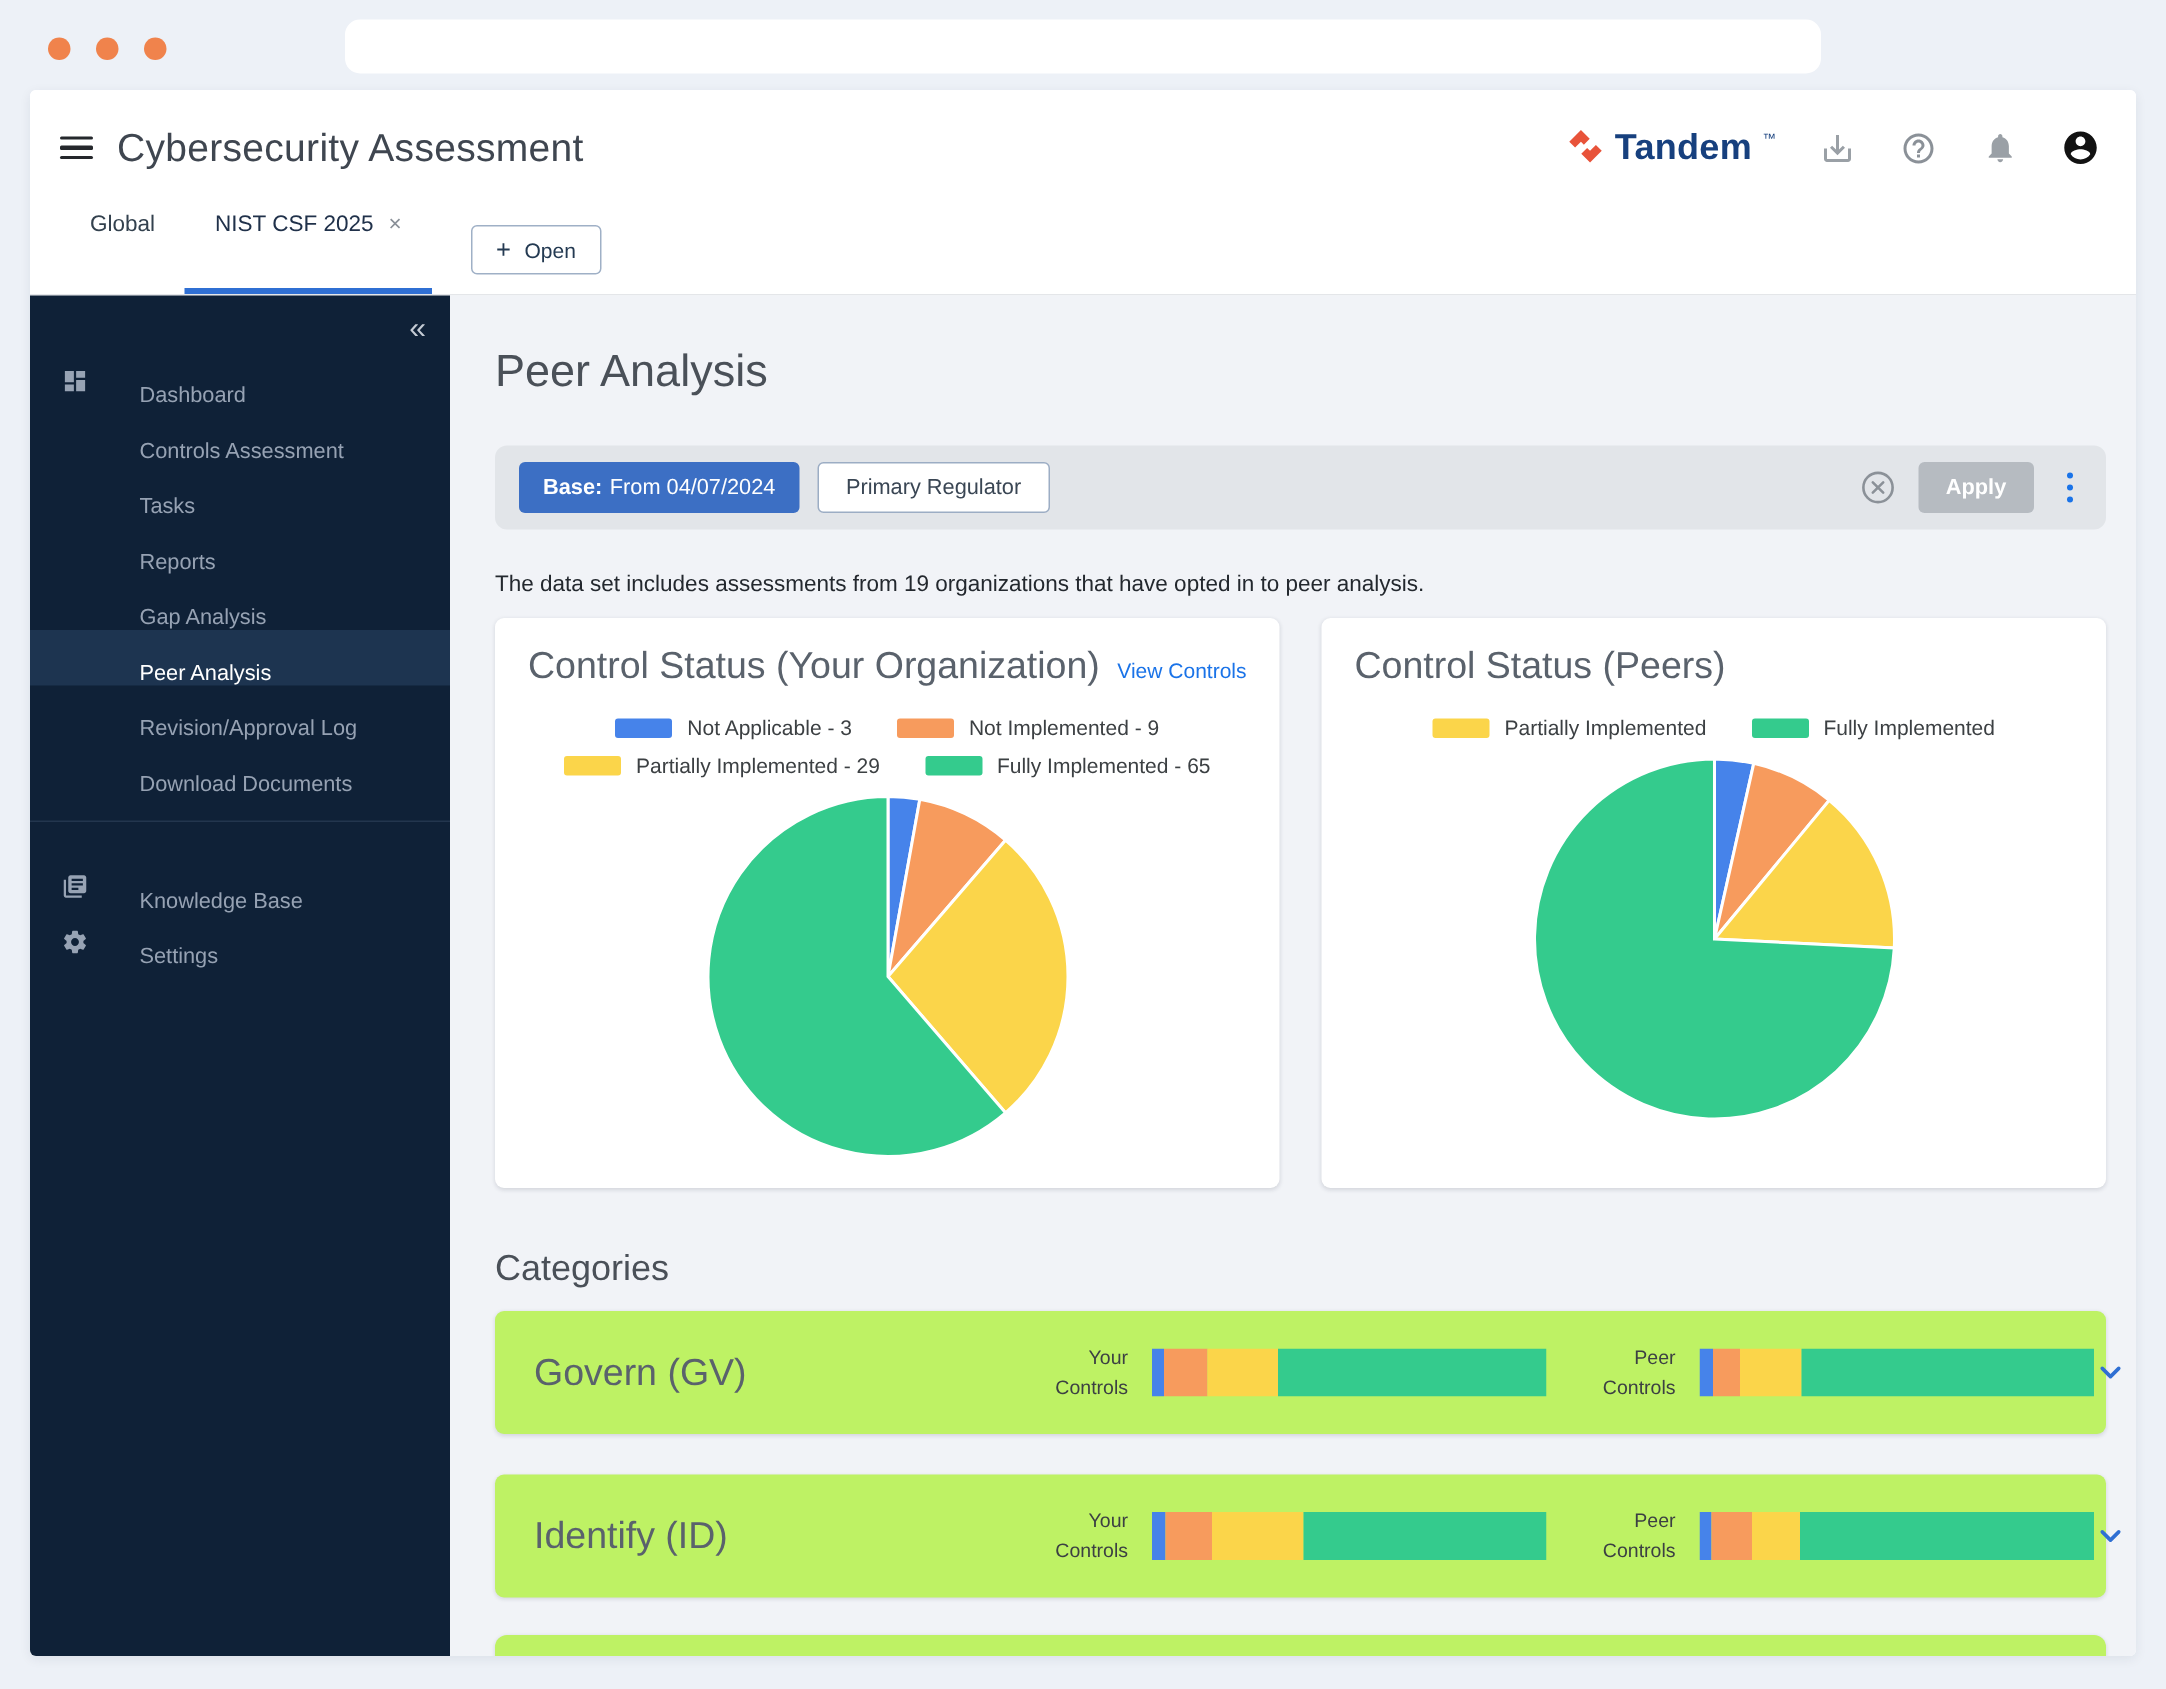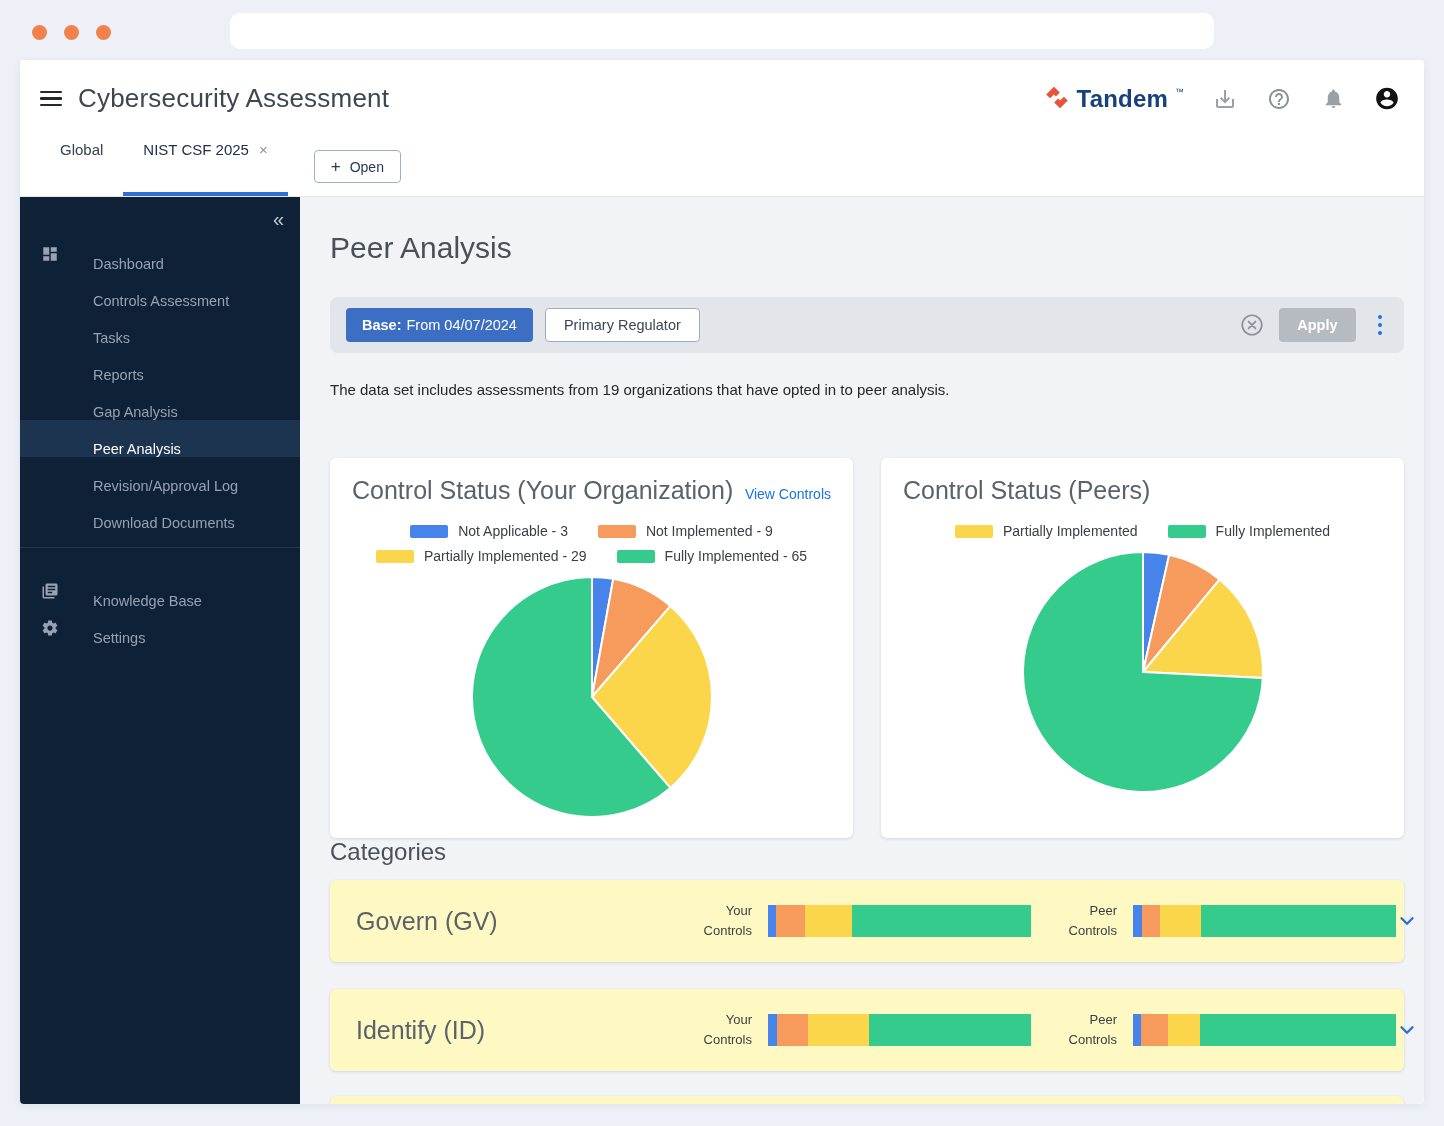--- a/index.html
+++ b/index.html
@@ -65,33 +65,33 @@
   .filter-right { margin-left:auto; display:flex; align-items:center; }
   .clear-icon { width:26px; height:26px; cursor:pointer; }
   .apply-btn { margin:0 16px 0 14px; background:#b6bbc1; color:#fff; border:none; border-radius:4px;
                padding:9px 18px; font-size:14.5px; cursor:default;font-weight:bold; }
   .kebab { display:flex; flex-direction:column; gap:3.5px; padding:4px 6px; cursor:pointer; }
   .kebab i { width:4.5px; height:4.5px; border-radius:50%; background:#1a73e8; }
 
   .summary { margin:28px 0 14px 0; font-size:15px; color:#23282e; }
 
   .cards-row { display:flex; gap:28px; }
-  .card { flex:1; height:380px; background:#fff; border-radius:6px; box-shadow:0 1px 3px rgba(25,35,55,.14); padding:18px 22px 0 22px;margin-top:46px; }
+  .card { flex:1; height:380px; background:#fff; border-radius:6px; box-shadow:0 1px 3px rgba(25,35,55,.14); padding:18px 22px 0 22px; }
   .card-head { display:flex; align-items:baseline; justify-content:space-between; }
   .card-title { font-size:25px; font-weight:400; color:#5a626c; }
   .view-link { font-size:14px; color:#1a73e8; cursor:pointer; }
   .legend { margin-top:18px; }
   .legend-row { display:flex; justify-content:center; gap:30px; margin-bottom:9px; }
   .legend-item { display:flex; align-items:center; gap:10px; font-size:14px; color:#3c4043; }
   .legend-swatch { width:38px; height:13px; border-radius:2px; }
   .pie-wrap { display:flex; justify-content:center; margin-top:10px; }
 
-  .section-title { font-size:24px; font-weight:400; color:#4a5058; }
-
-  .cat-card { margin-top:14px; height:82px; background:#fef9c3; border-radius:6px; box-shadow:0 1px 3px rgba(25,35,55,.14);
+  .section-title { margin-top:40px; font-size:24px; font-weight:400; color:#4a5058; }
+
+  .cat-card { margin-top:14px; height:82px; background:#bef264; border-radius:6px; box-shadow:0 1px 3px rgba(25,35,55,.14);
               display:flex; align-items:center; padding:0 24px 0 26px; }
   .cat-card + .cat-card { margin-top:27px; }
   .cat-title { flex:0 0 330px; font-size:25px; font-weight:400; color:#5a626c; }
   .bar-label { width:66px; font-size:13px; line-height:1.55; color:#3c4043; text-align:right; margin-right:16px; }
   .stacked-bar { width:263px; height:32px; display:flex; overflow:hidden; }
   .stacked-bar i { height:100%; }
   .bar-group { display:flex; align-items:center; }
   .bar-group + .bar-group { margin-left:20px; }
   .expand-chevron { margin-left:auto; cursor:pointer; display:flex; align-items:center; }
   .cat-card.cut { height:40px; margin-top:25px; border-radius:8px 8px 0 0; }

